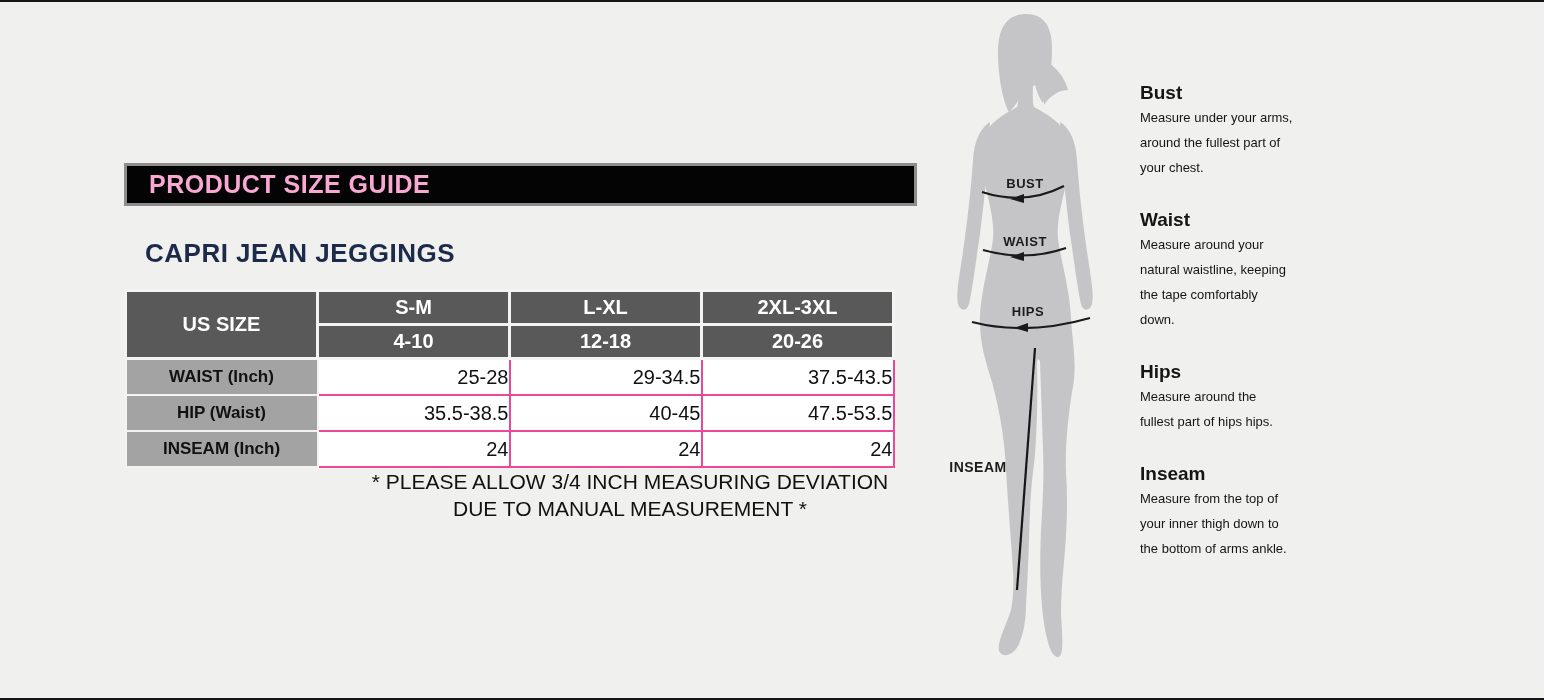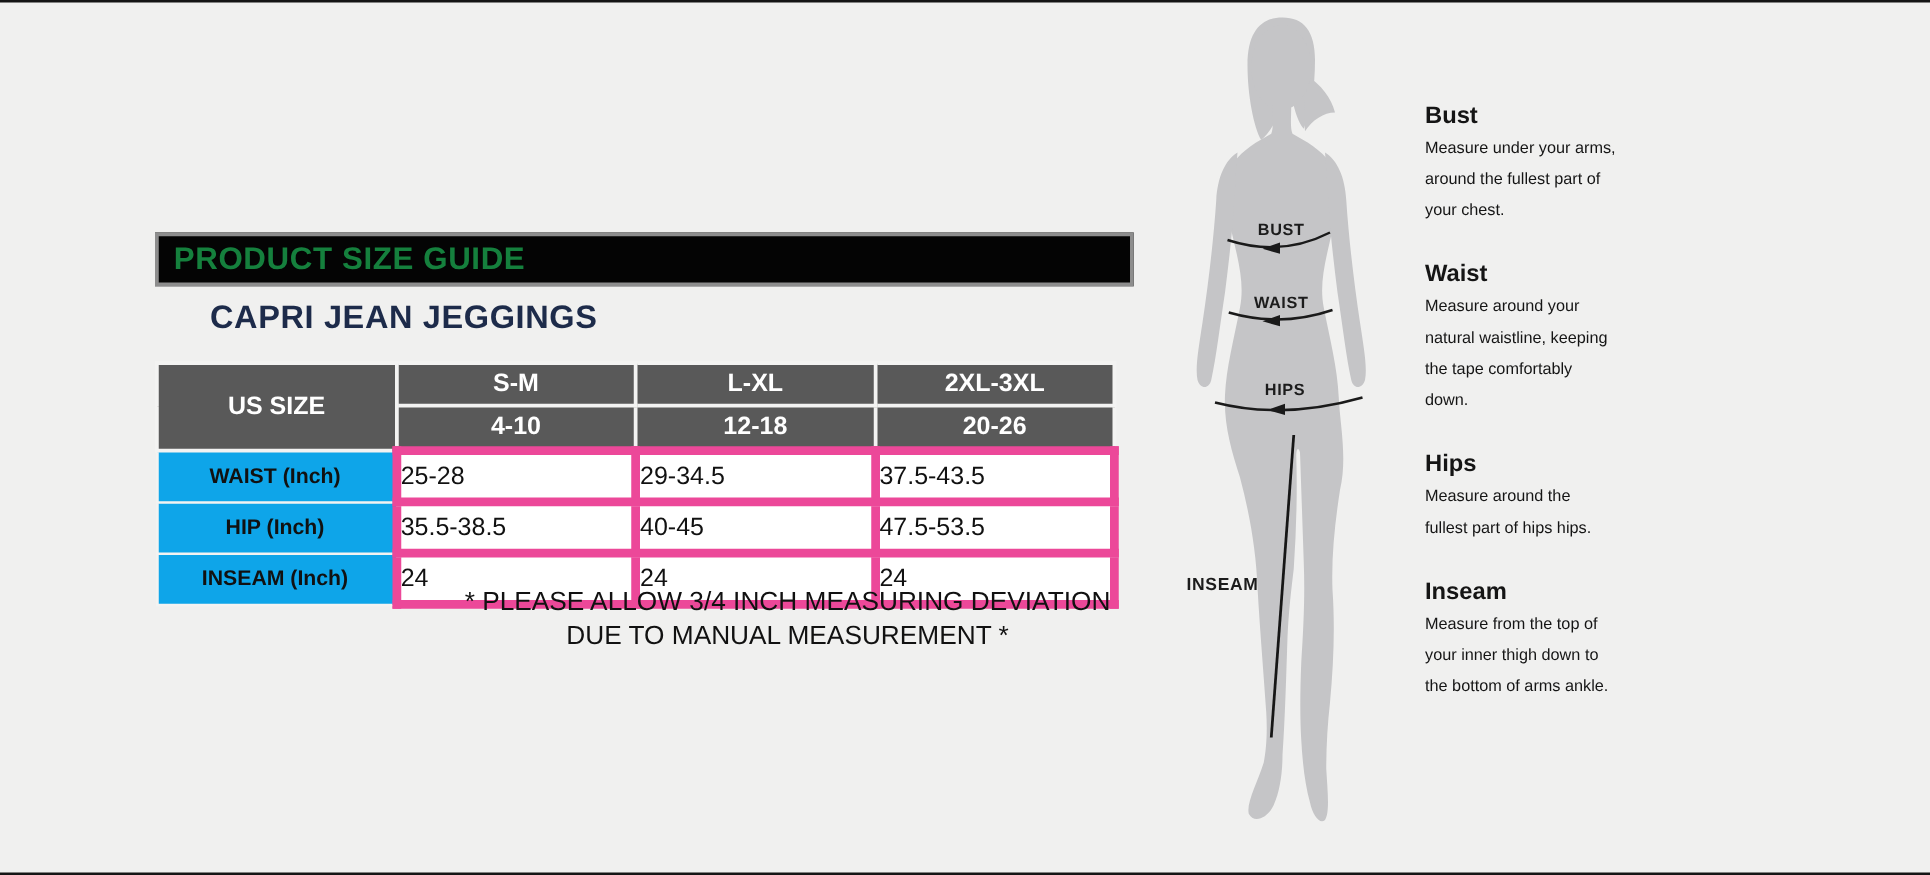--- a/index.html
+++ b/index.html
@@ -16,44 +16,44 @@
   .edge-line{
     position:absolute;left:0;width:1544px;height:2px;background:#151515;
   }
   .edge-top{top:0;}
   .edge-bottom{bottom:0;}
 
   
   .title-bar{
     position:absolute;left:124px;top:163px;width:765px;height:37px;
     background:#040404;border:3px solid #8d8d8d;
-    color:#15803d;font-size:25px;font-weight:bold;letter-spacing:.5px;
-    line-height:37px;padding-left:12px;margin-top:23px;
+    color:#f9a8d4;font-size:25px;font-weight:bold;letter-spacing:.5px;
+    line-height:37px;padding-left:22px;
   }
   .product-name{
     position:absolute;left:145px;top:238px;
-    color:#1d2b4a;font-size:26px;font-weight:bold;letter-spacing:.5px;margin-left:23px;
+    color:#1d2b4a;font-size:26px;font-weight:bold;letter-spacing:.5px;
   }
   table.size-table{
     position:absolute;left:124px;top:289px;width:771px;
     border-collapse:collapse;table-layout:fixed;
     font-family:"Liberation Sans", sans-serif;
   }
   .size-table col{width:25%;}
   .size-table th.hdr{
     background:#595959;color:#ffffff;font-size:20px;font-weight:bold;
     border:3px solid #f3f3f2;height:31px;text-align:center;padding:0;
   }
   .size-table td.row-label{
-    background:#0ea5e9;color:#111111;font-size:17px;font-weight:bold;
+    background:#a3a3a3;color:#111111;font-size:17px;font-weight:bold;
     border:2px solid #f3f3f2;height:34px;text-align:center;padding:0;
   }
   .size-table td.value{
     background:#ffffff;color:#111111;font-size:20px;
-    border:7px solid #ec4899;height:34px;text-align:left;padding:0;
+    border:2px solid #ec4899;height:34px;text-align:right;padding:0;
   }
   .footnote{
     position:absolute;left:230px;top:468px;width:800px;
     text-align:center;color:#111111;font-size:21px;line-height:27px;
   }
 
   
   .figure-wrap{
     position:absolute;left:940px;top:10px;width:200px;height:655px;
   }
@@ -97,21 +97,21 @@
       <th class="hdr">12-18</th>
       <th class="hdr">20-26</th>
     </tr>
     <tr>
       <td class="row-label">WAIST (Inch)</td>
       <td class="value">25-28</td>
       <td class="value">29-34.5</td>
       <td class="value">37.5-43.5</td>
     </tr>
     <tr>
-      <td class="row-label">HIP (Inch)</td>
+      <td class="row-label">HIP (Waist)</td>
       <td class="value">35.5-38.5</td>
       <td class="value">40-45</td>
       <td class="value">47.5-53.5</td>
     </tr>
     <tr>
       <td class="row-label">INSEAM (Inch)</td>
       <td class="value">24</td>
       <td class="value">24</td>
       <td class="value">24</td>
     </tr>

